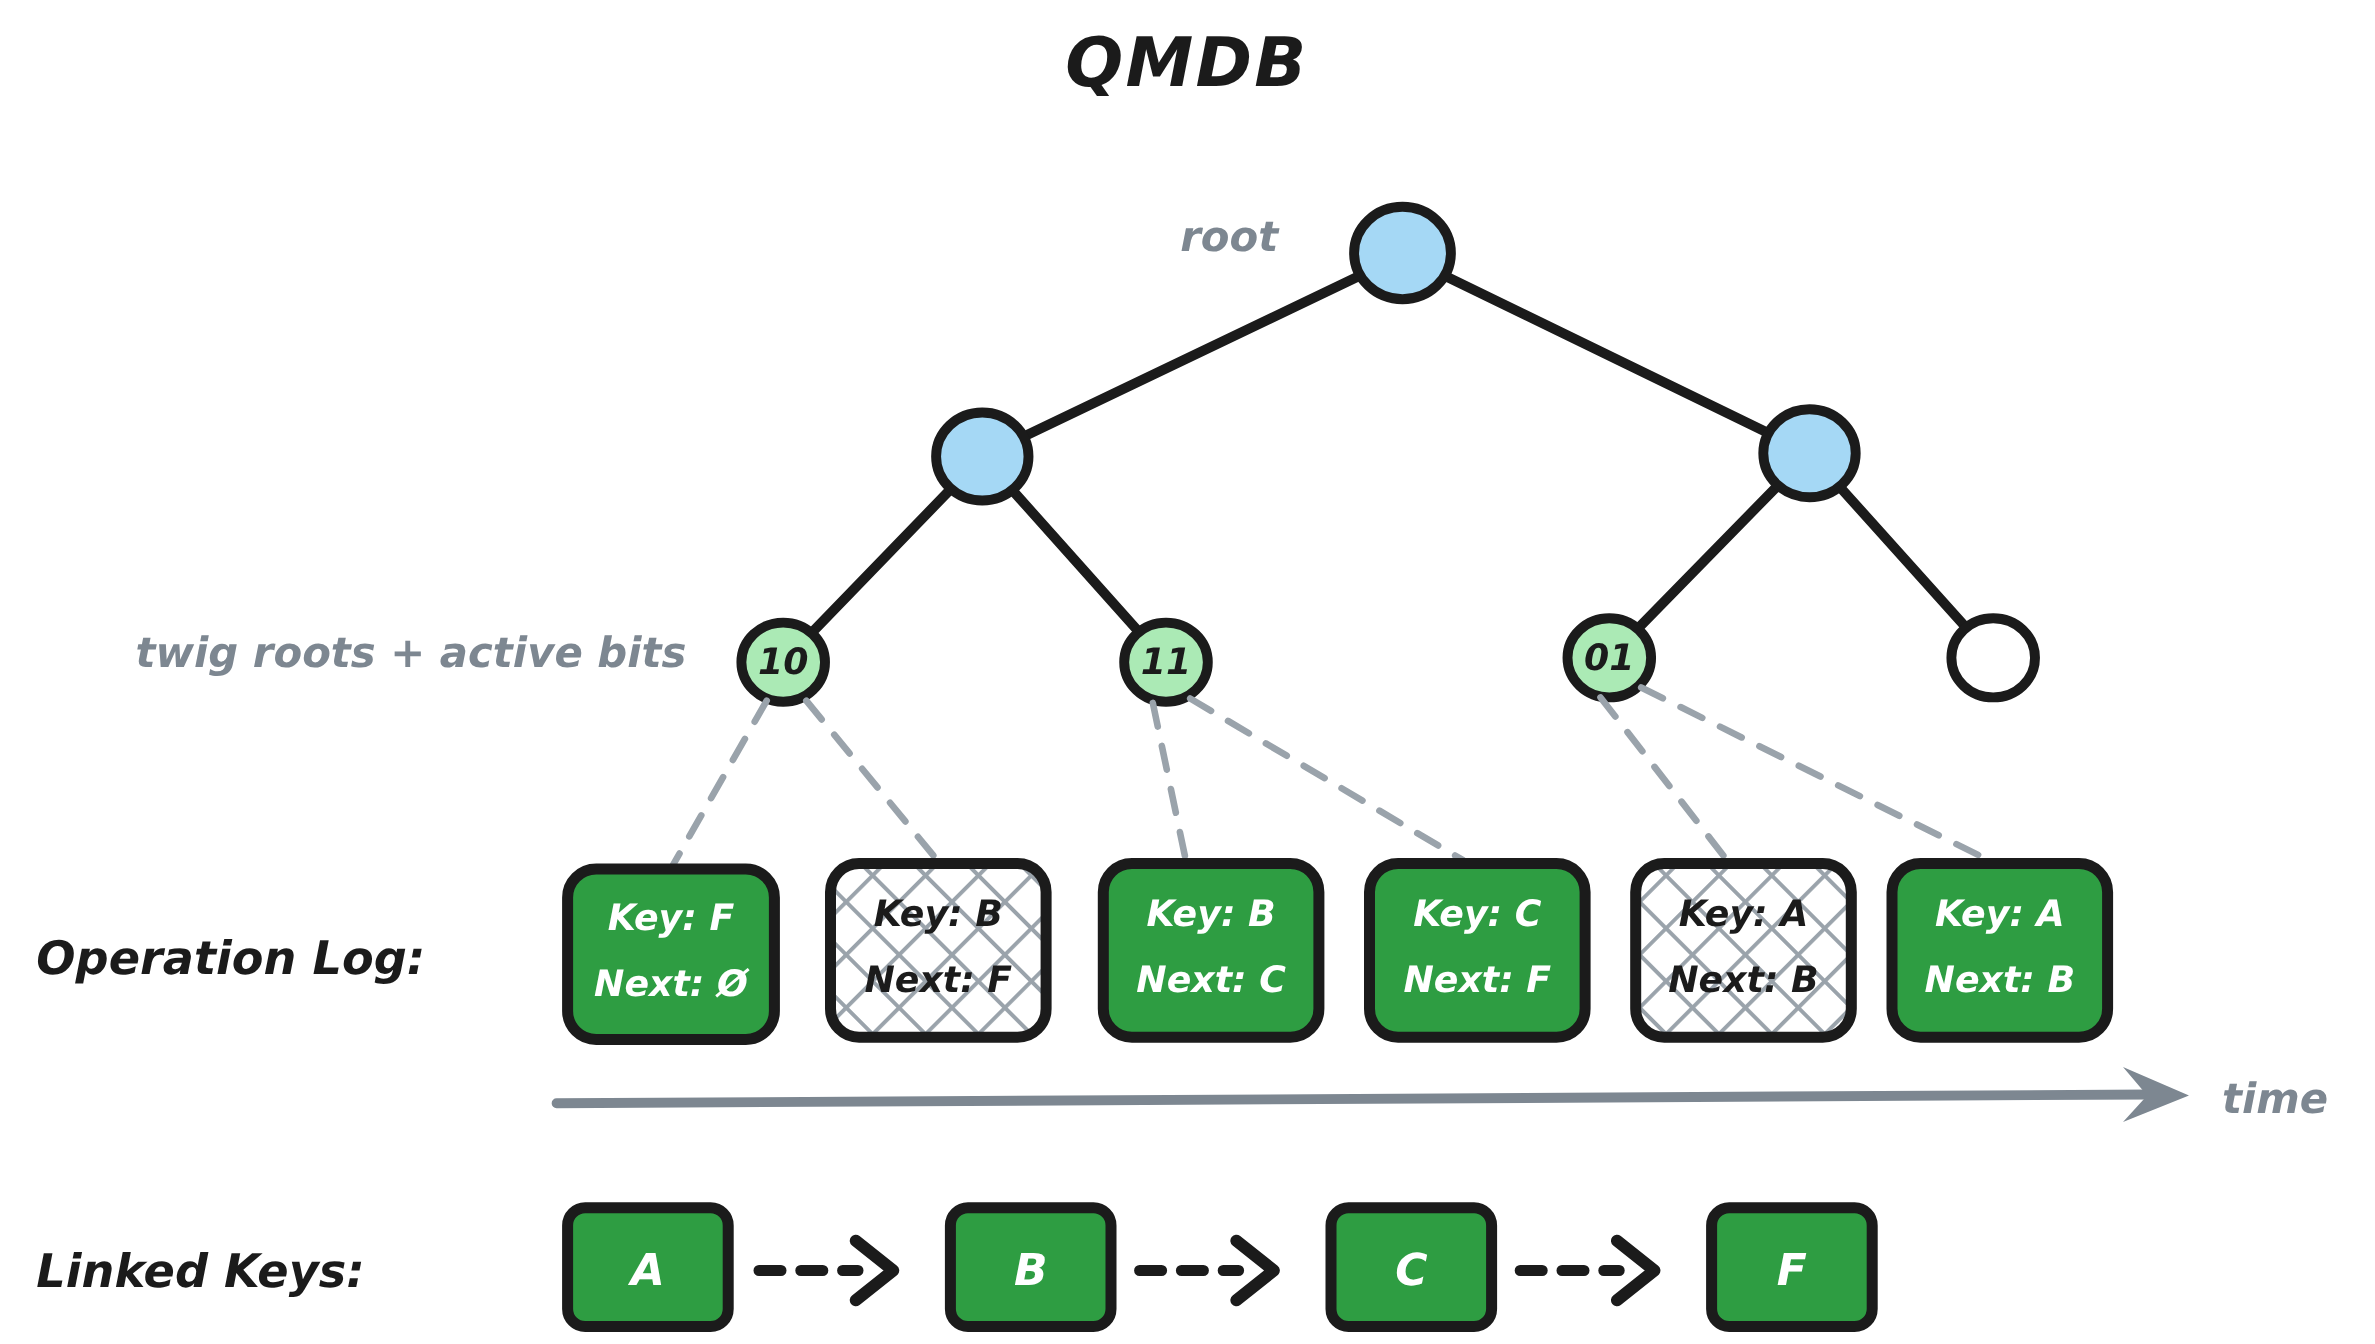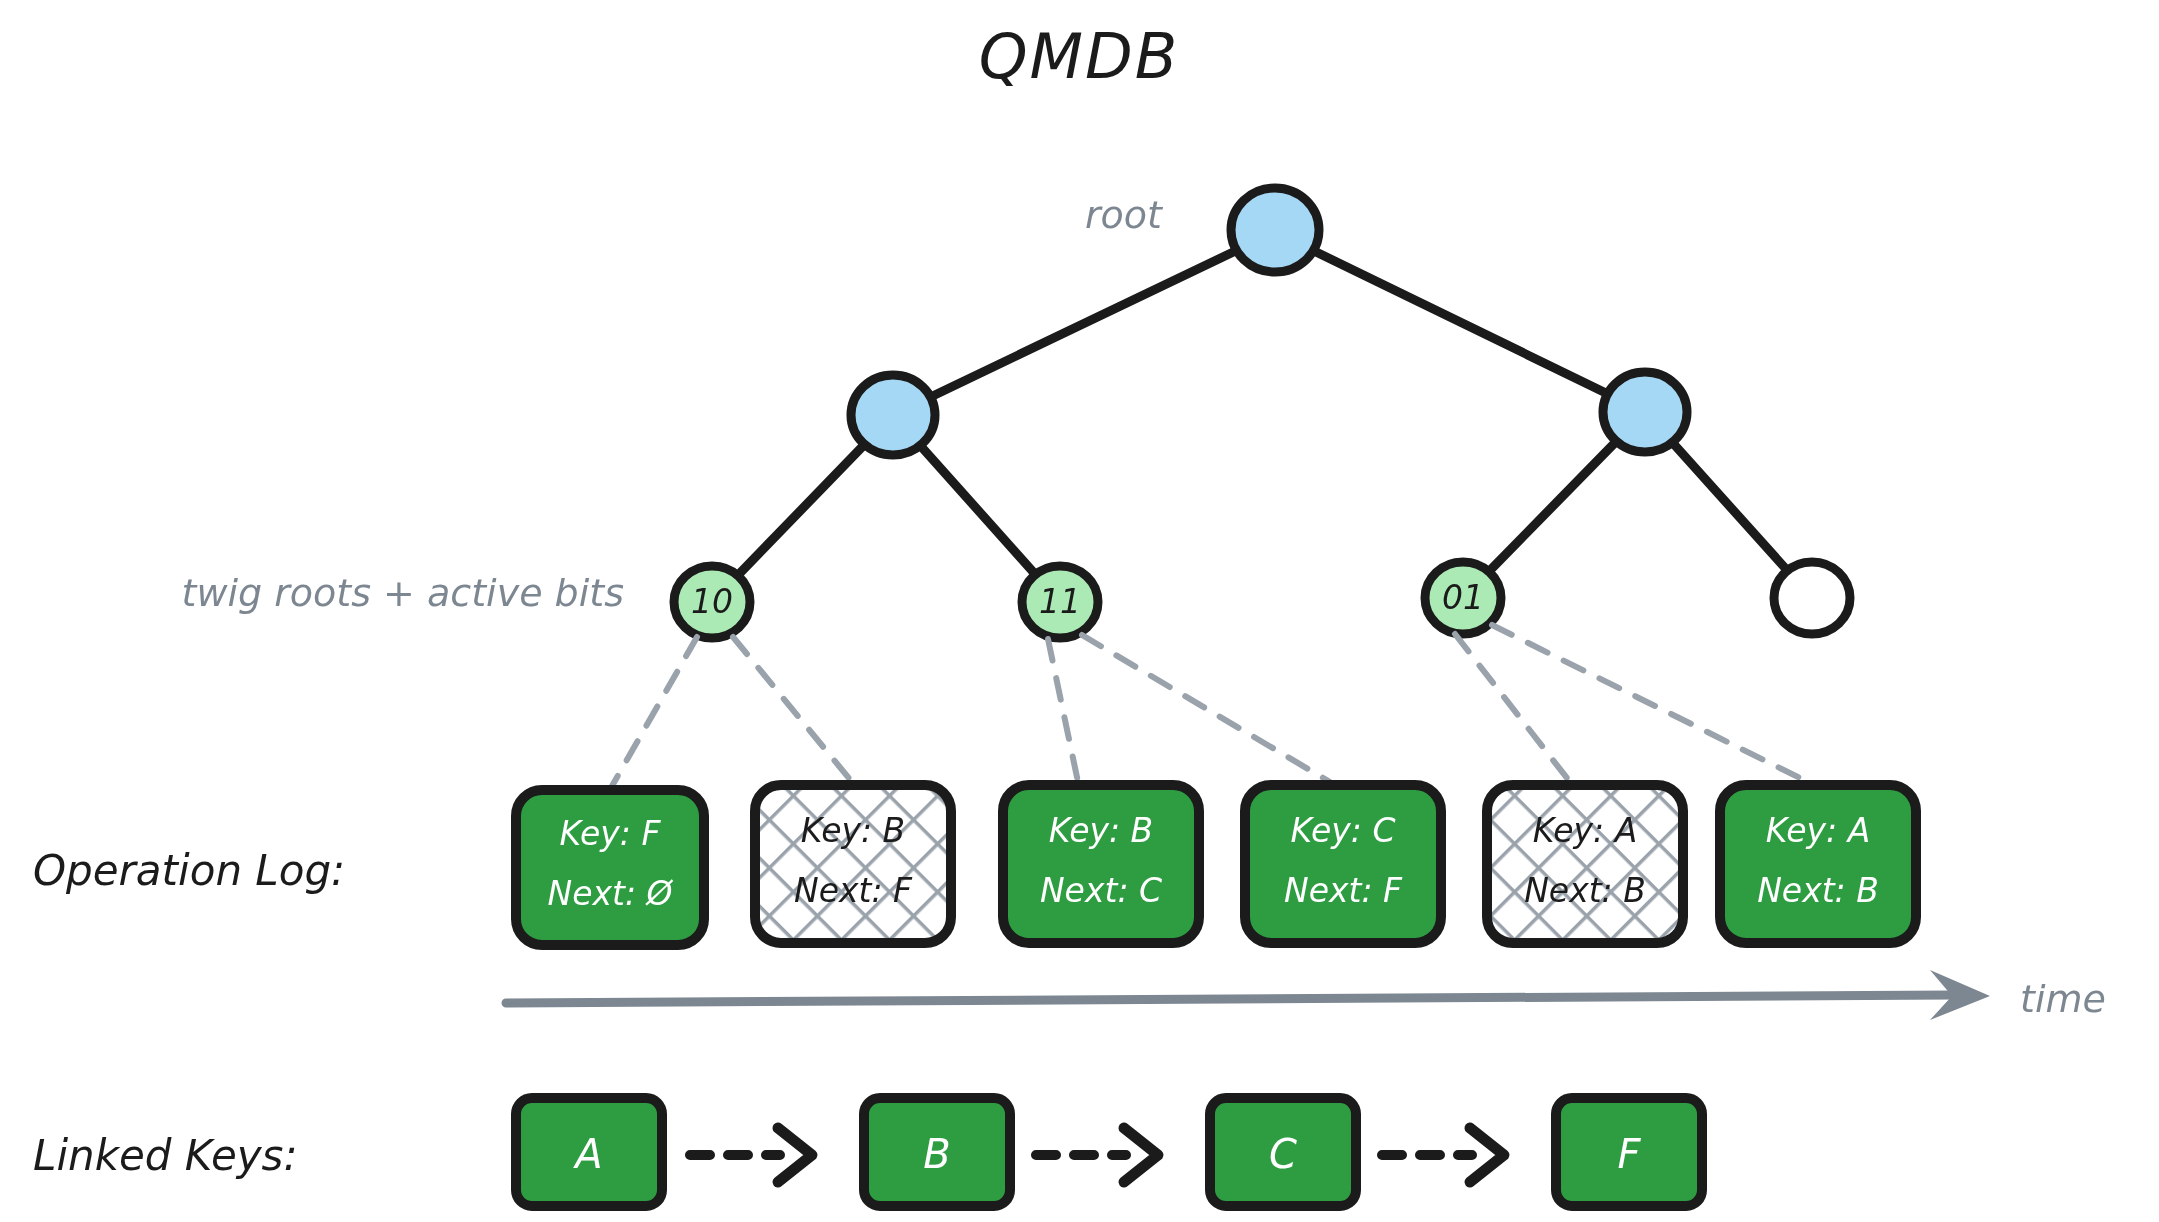--- a/index.html
+++ b/index.html
@@ -12,20 +12,21 @@
     height: 1222px;
     position: relative;
     overflow: hidden;
     font-family: "DejaVu Sans", sans-serif;
   }
   #stage {
     position: absolute;
     left: 0; top: 0;
     width: 2159px;
     height: 1222px;
+    font-weight: bold;
   }
   svg.layer {
     position: absolute;
     left: 0; top: 0;
     width: 2159px;
     height: 1222px;
     overflow: visible;
   }
   .hand {
     font-family: "DejaVu Sans", sans-serif;

